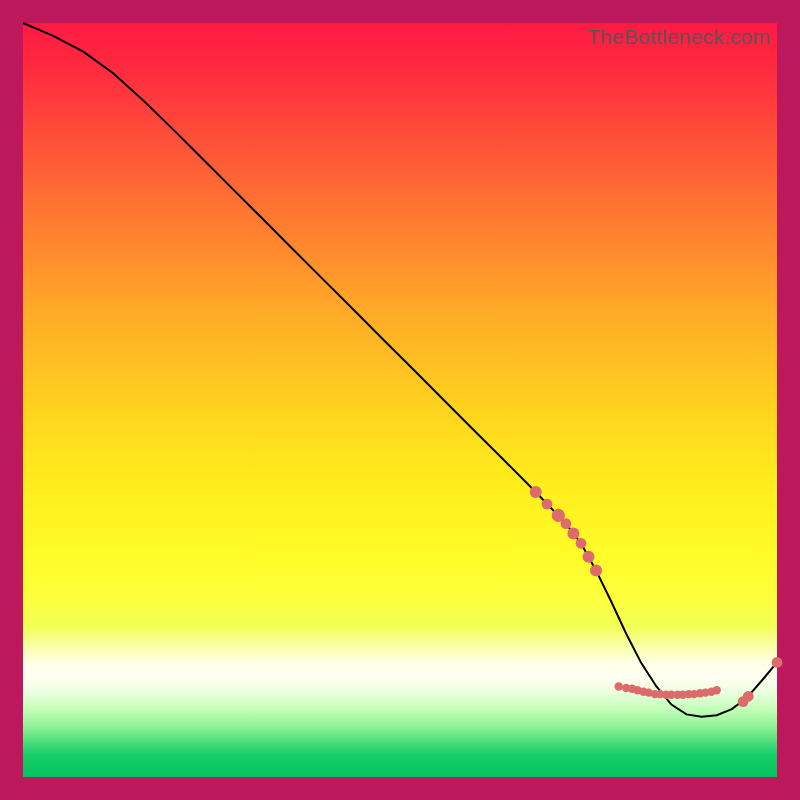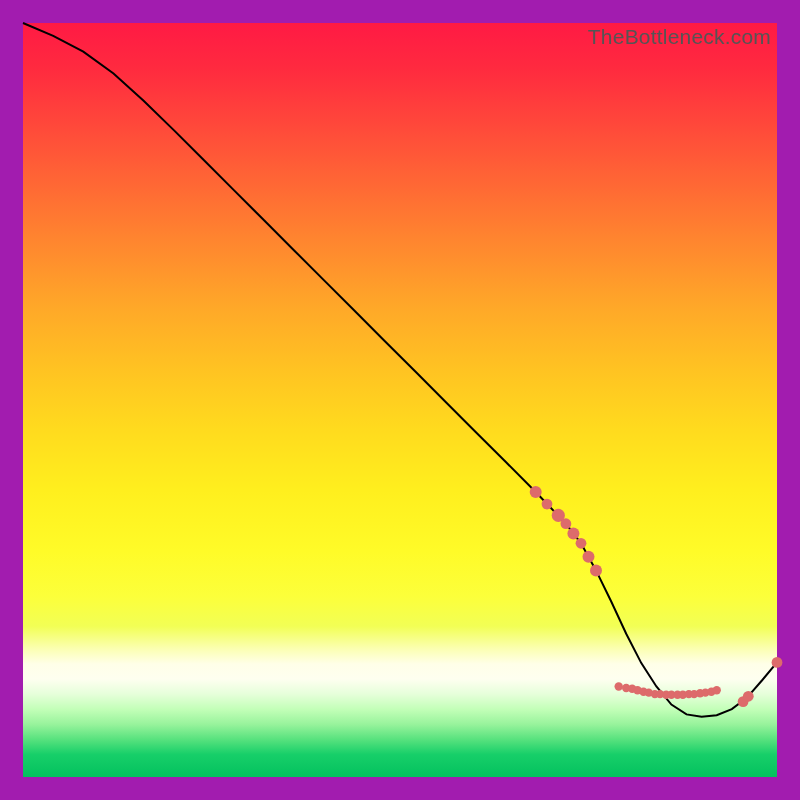--- a/index.html
+++ b/index.html
@@ -8,21 +8,21 @@
     width: 800px;
     height: 800px;
     background: #000;
     overflow: hidden;
     font-family: Arial, Helvetica, sans-serif;
   }
   .frame {
     position: relative;
     width: 800px;
     height: 800px;
-    background: #a21caf;
+    background: #be185d;
   }
   .plot {
     position: absolute;
     left: 23px;
     top: 23px;
     width: 754px;
     height: 754px;
     
     background: linear-gradient(to bottom,
       #ff1a44 0%,

